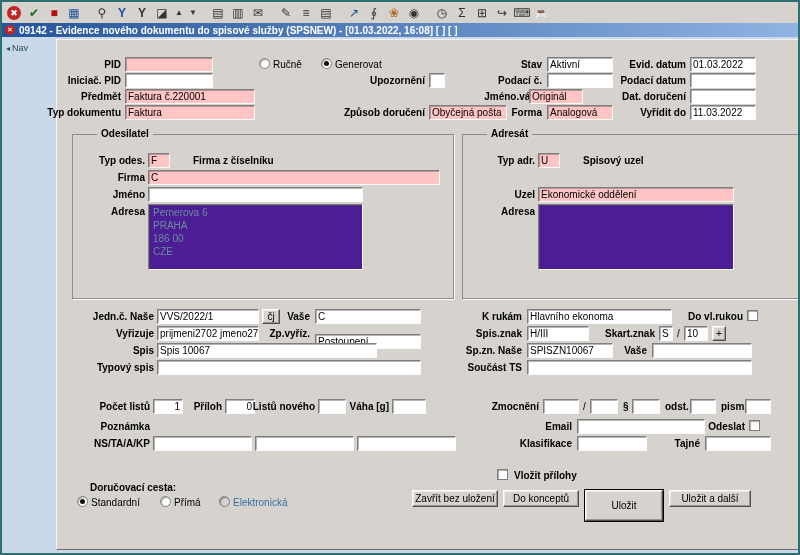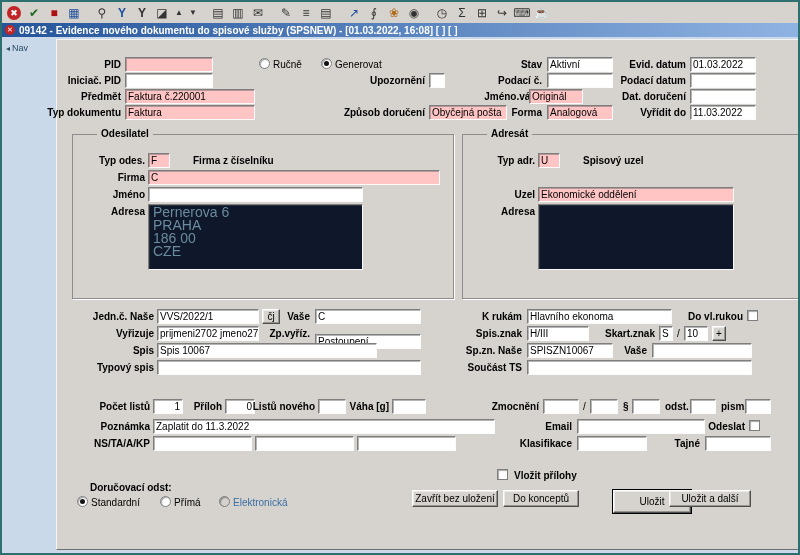--- a/index.html
+++ b/index.html
@@ -24,21 +24,21 @@
   .nav-arrow{font-size:8px;color:#2a4a66;}
   .panel{position:absolute;left:48px;top:2px;width:745px;height:511px;box-sizing:border-box;background:var(--panel-background,#d6d3ce);border:1px solid;border-color:#f5f4f2 #6e6e6e #6e6e6e #f5f4f2;margin-left:6px;}
   .lbl{position:absolute;font-size:10px;font-weight:bold;white-space:nowrap;height:12px;line-height:12px;color:#000;}
   .txt{font-weight:normal;}
   .lA{right:679px}.lB{right:375px}.lC{right:258px}.lD{right:114px}
   .lE{right:646px}.lF{right:490px}.lG{right:278px}.lH{right:650px}
   .glblO{right:308px}.glblA{right:263px}
   .inp{position:absolute;height:15px;box-sizing:border-box;background:#fff;border:1px solid;border-color:#7e7e7e #fbfbfb #fbfbfb #7e7e7e;box-shadow:inset 1px 1px 0 rgba(90,90,90,.45);font-size:10px;line-height:13px;padding:0 2px;white-space:nowrap;overflow:hidden;color:#000;}
   .inp.num{text-align:right;}
   .pink{background:var(--mandatory-field,#ffc5c5);}
-  .addr{position:absolute;box-sizing:border-box;background:#0f172a;border:1px solid;border-color:#7e7e7e #fbfbfb #fbfbfb #7e7e7e;box-shadow:inset 1px 1px 0 rgba(90,90,90,.35);padding:1px 4px;font-size:14px;color:var(--address-text,#6b8b9e);line-height:13px;overflow:hidden;}
+  .addr{position:absolute;box-sizing:border-box;background:#4c1d95;border:1px solid;border-color:#7e7e7e #fbfbfb #fbfbfb #7e7e7e;box-shadow:inset 1px 1px 0 rgba(90,90,90,.35);padding:1px 4px;font-size:10px;color:var(--address-text,#6b8b9e);line-height:13px;overflow:hidden;}
   .btn{position:absolute;box-sizing:border-box;background:var(--panel-background,#d6d3ce);border:1px solid;border-color:#ffffff #4e4e4e #4e4e4e #ffffff;box-shadow:inset -1px -1px 0 #96948f, inset 1px 1px 0 #eceae7;font-size:10px;display:flex;align-items:center;justify-content:center;cursor:default;white-space:nowrap;}
   .btn.default{outline:1px solid #000;}
   .rad{position:absolute;width:11px;height:11px;box-sizing:border-box;border-radius:50%;background:#fff;border:1px solid #7e7e7e;box-shadow:inset 1px 1px 1px rgba(0,0,0,.35);}
   .rad.sel::after{content:"";position:absolute;left:2px;top:2px;width:5px;height:5px;border-radius:50%;background:#111;}
   .rad.dis{background:var(--panel-background,#d6d3ce);}
   .chk{position:absolute;width:11px;height:11px;box-sizing:border-box;background:#fff;border:1px solid #7e7e7e;box-shadow:inset 1px 1px 1px rgba(0,0,0,.35);}
   .gb{position:absolute;border:1px solid #8d8d8d;box-shadow:1px 1px 0 #ffffff;}
   .gb-title{position:absolute;top:-7px;left:24px;background:var(--panel-background,#d6d3ce);padding:0 4px;font-size:10px;font-weight:bold;line-height:12px;}
   .dis-opt{color:var(--disabled-option,#3a6ea5);}
 </style>
@@ -207,46 +207,45 @@
       <div class="lbl txt" style="left:526px;top:361px">/</div>
       <div class="inp" style="left:533px;top:359px;width:28px"></div>
       <div class="lbl" style="left:566px;top:361px">§</div>
       <div class="inp" style="left:575px;top:359px;width:28px"></div>
       <div class="lbl" style="left:608px;top:361px">odst.</div>
       <div class="inp" style="left:633px;top:359px;width:26px"></div>
       <div class="lbl" style="left:664px;top:361px">pism.</div>
       <div class="inp" style="left:688px;top:359px;width:26px"></div>
 
       <div class="lbl lH" style="top:381px">Poznámka</div>
-      <div class="inp" style="left:96px;top:379px;width:342px">Zaplatit do 11.3.2022</div>
       <div class="lbl" style="right:228px;top:381px">Email</div>
       <div class="inp" style="left:520px;top:379px;width:128px"></div>
       <div class="lbl" style="right:55px;top:381px">Odeslat</div>
       <span class="chk" style="left:692px;top:380px"></span>
 
       <div class="lbl lH" style="top:398px">NS/TA/A/KP</div>
       <div class="inp" style="left:96px;top:396px;width:99px"></div>
       <div class="inp" style="left:198px;top:396px;width:99px"></div>
       <div class="inp" style="left:300px;top:396px;width:99px"></div>
       <div class="lbl" style="right:228px;top:398px">Klasifikace</div>
       <div class="inp" style="left:520px;top:396px;width:70px"></div>
       <div class="lbl" style="right:100px;top:398px">Tajné</div>
       <div class="inp" style="left:648px;top:396px;width:66px"></div>
 
       <span class="chk" style="left:440px;top:429px"></span>
       <div class="lbl" style="left:457px;top:430px">Vložit přílohy</div>
 
-      <div class="lbl" style="left:33px;top:442px">Doručovací odst:</div>
+      <div class="lbl" style="left:33px;top:442px">Doručovací cesta:</div>
       <span class="rad sel" style="left:20px;top:456px"></span>
       <div class="lbl txt" style="left:34px;top:457px">Standardní</div>
       <span class="rad" style="left:103px;top:456px"></span>
       <div class="lbl txt" style="left:117px;top:457px">Přímá</div>
       <span class="rad dis" style="left:162px;top:456px"></span>
       <div class="lbl txt dis-opt" style="left:176px;top:457px">Elektronická</div>
 
       <div class="btn" style="left:355px;top:450px;width:86px;height:17px">Zavřít bez uložení</div>
       <div class="btn" style="left:446px;top:450px;width:76px;height:17px">Do konceptů</div>
-      <div class="btn default" style="left:556px;top:450px;width:78px;height:23px">Uložit</div>
+      <div class="btn default" style="left:528px;top:450px;width:78px;height:31px">Uložit</div>
       <div class="btn" style="left:612px;top:450px;width:82px;height:17px">Uložit a další</div>
 
     </div>
   </div>
 </div>
 
 </body></html>

